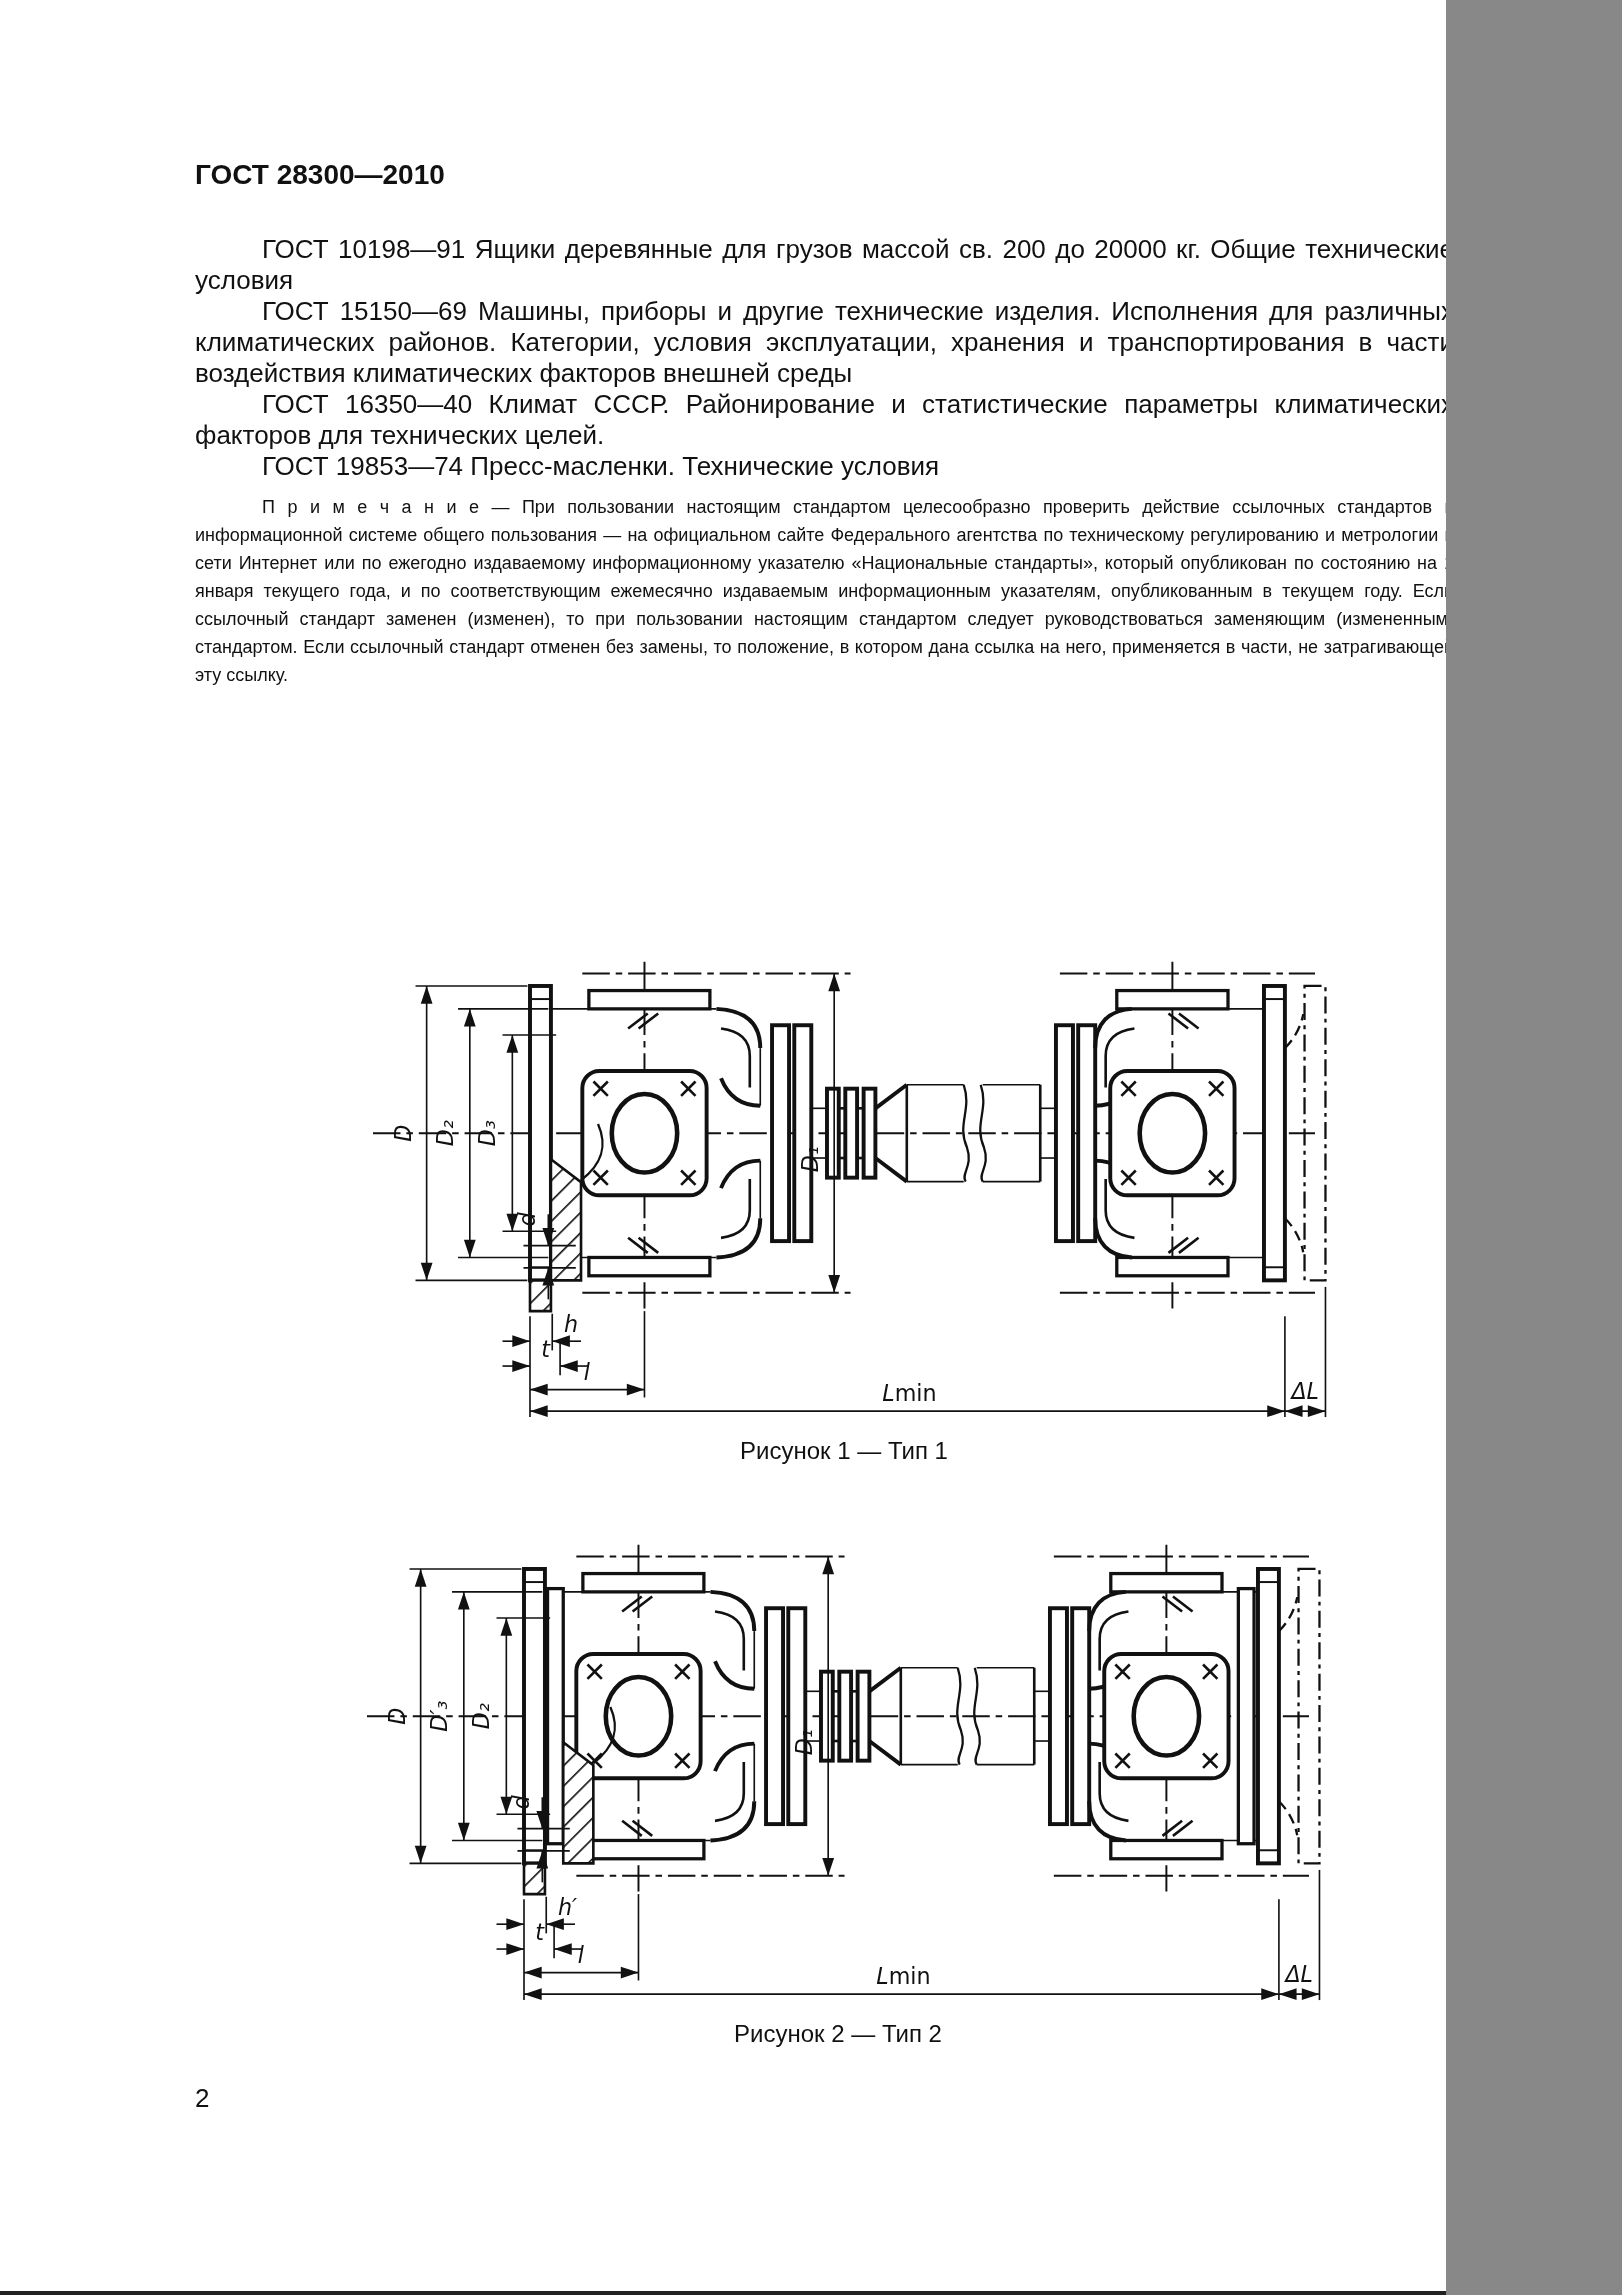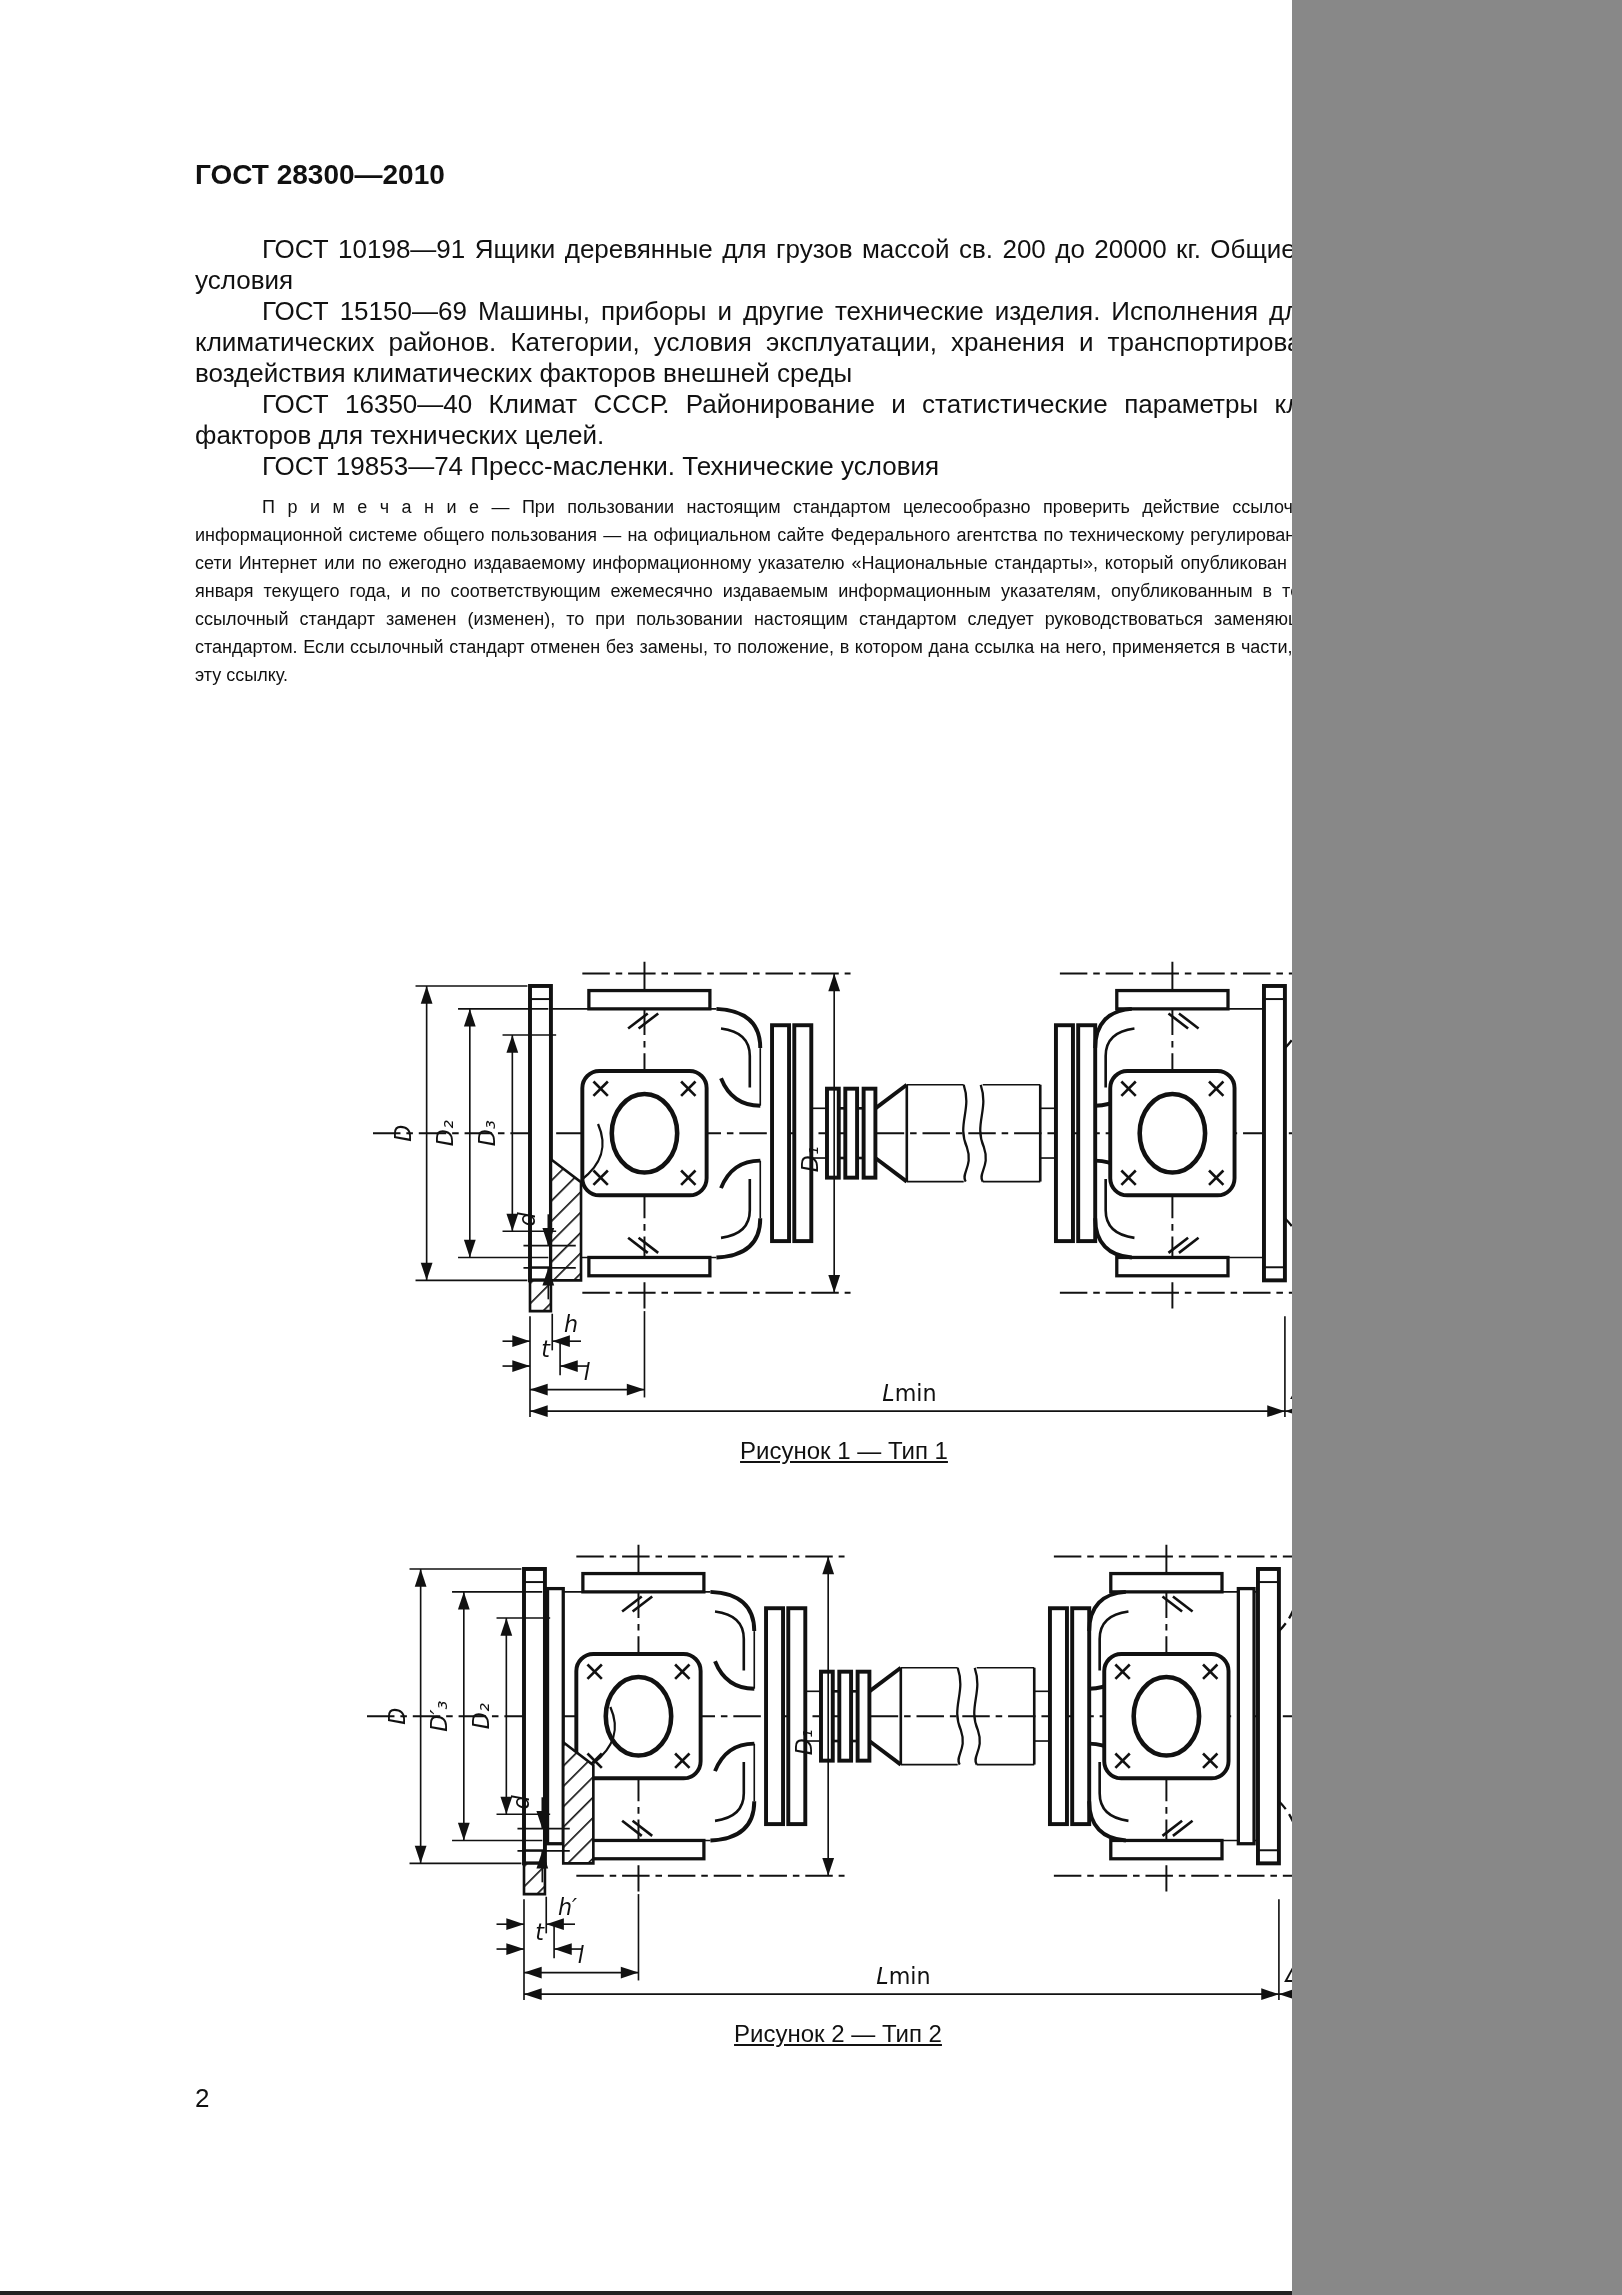--- a/index.html
+++ b/index.html
@@ -1,17 +1,17 @@
 <!DOCTYPE html>
 <html style="font-size:10.5px"><head>
 <meta charset="utf-8">
 <style>
   html,body{margin:0;padding:0;background:#888;}
   .page{
-    position:relative;width:1292px;height:2295px;background:#fff;
+    position:relative;width:1446px;height:2295px;background:#fff;
     font-family:"Liberation Sans",sans-serif;color:#111;overflow:hidden;
   }
   .header-title{
     position:absolute;left:195px;top:161px;
     font-size:28px;font-weight:bold;line-height:1;white-space:pre;
   }
   .textcol{position:absolute;left:195px;top:234px;width:1259px;}
   .ref-p{
     margin:0;font-size:26px;line-height:31px;text-align:justify;
     text-indent:67px;
@@ -27,21 +27,21 @@
   .clause-p{
     margin:36px 0 0 0;font-size:26px;line-height:31px;text-align:justify;
     text-indent:67px;
   }
   .figure-block{position:absolute;width:982px;}
   .figure-1{left:353px;top:950px;}
   .figure-2{left:347px;top:1533px;}
   .drawing{width:982px;height:471px;}
   .drawing svg{display:block;width:982px;height:471px;}
   .drawing-caption{
-    margin-top:18.3px;text-align:center;font-size:24px;line-height:1;text-decoration:underline;
+    margin-top:18.3px;text-align:center;font-size:24px;line-height:1;
   }
   .page-number{
     position:absolute;left:195px;top:2085px;font-size:26px;line-height:1;
   }
   .bottom-edge{
     position:absolute;left:0;bottom:0;width:100%;height:3.9px;background:#222;
   }
   
   .dim{
     font-family:"DejaVu Sans",sans-serif;font-size:34px;font-style:italic;

